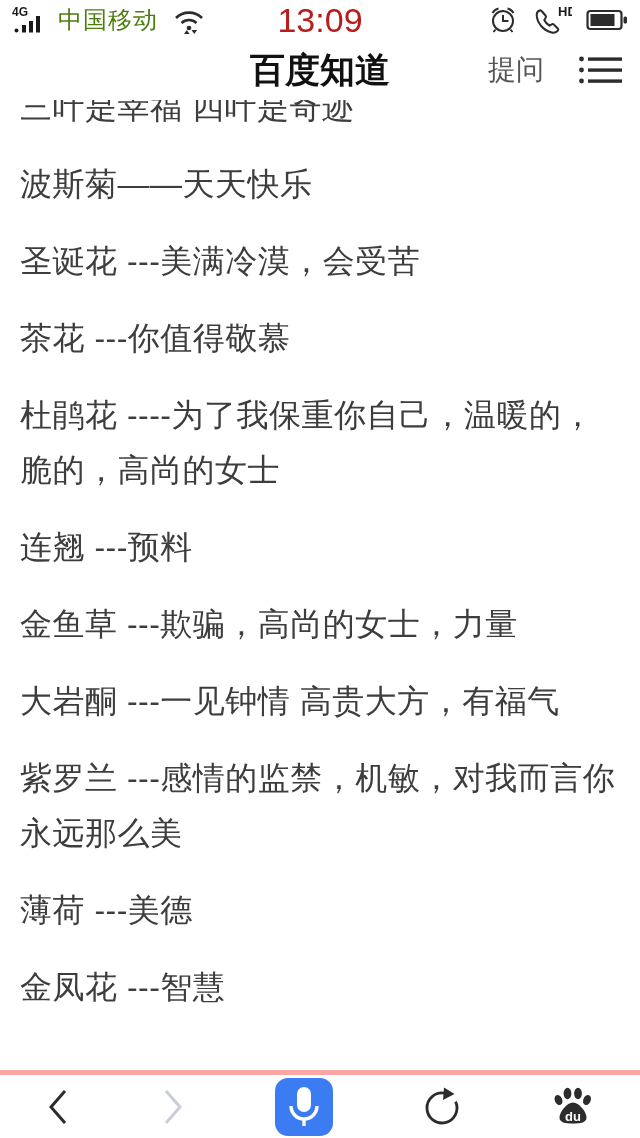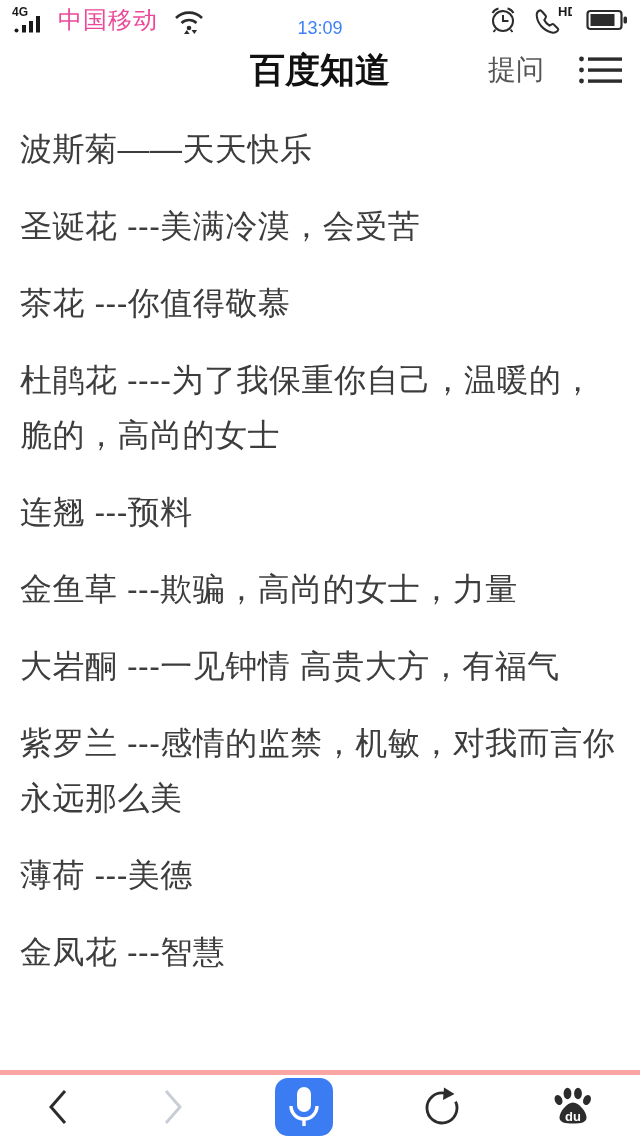--- a/index.html
+++ b/index.html
@@ -8,24 +8,24 @@
   .screen{
     position:relative; width:640px; height:1138px; background:#ffffff;
     overflow:hidden; margin:0 auto;
   }
   
   .status-bar{
     position:relative; height:40px; display:flex; align-items:center;
     justify-content:space-between; padding:0 12px; color:#1a1a1a;
   }
   .sb-left,.sb-right{ display:flex; align-items:center; gap:14px; }
-  .sb-carrier{ font-size:24px; color:#ec4899; letter-spacing:1px; }
+  .sb-carrier{ font-size:24px; color:#4d7c0f; letter-spacing:1px; }
   .sb-time{
     position:absolute; left:50%; top:50%; transform:translate(-50%,-50%);
-    font-size:18px; color:#3b82f6;margin-top:8px;
+    font-size:34px; color:#b91c1c;
   }
   .sb-icon{ display:block; }
   
   .header{ position:relative; height:60px; background:#fff; }
   .header-title{
     position:absolute; left:50%; top:50%; transform:translate(-50%,-50%);
     font-size:35px; font-weight:bold; color:#111; white-space:nowrap;
   }
   .header-right{
     position:absolute; right:16px; top:0; height:100%;
@@ -114,20 +114,21 @@
           <circle cx="3.5" cy="17" r="2.4" fill="#2c2c2c"></circle>
           <rect x="10" y="15.4" width="34" height="3.4" fill="#2c2c2c"></rect>
           <circle cx="3.5" cy="28" r="2.4" fill="#2c2c2c"></circle>
           <rect x="10" y="26.4" width="34" height="3.4" fill="#2c2c2c"></rect>
         </svg>
       </button>
     </div>
   </div>
 
   <div class="content">
+    <p class="clipped-top">三叶是幸福 四叶是奇迹</p>
     <p>波斯菊——天天快乐</p>
     <p>圣诞花 ---美满冷漠，会受苦</p>
     <p>茶花 ---你值得敬慕</p>
     <p>杜鹃花 ----为了我保重你自己，温暖的，脆的，高尚的女士</p>
     <p>连翘 ---预料</p>
     <p>金鱼草 ---欺骗，高尚的女士，力量</p>
     <p>大岩酮 ---一见钟情 高贵大方，有福气</p>
     <p>紫罗兰 ---感情的监禁，机敏，对我而言你永远那么美</p>
     <p>薄荷 ---美德</p>
     <p>金凤花 ---智慧</p>

